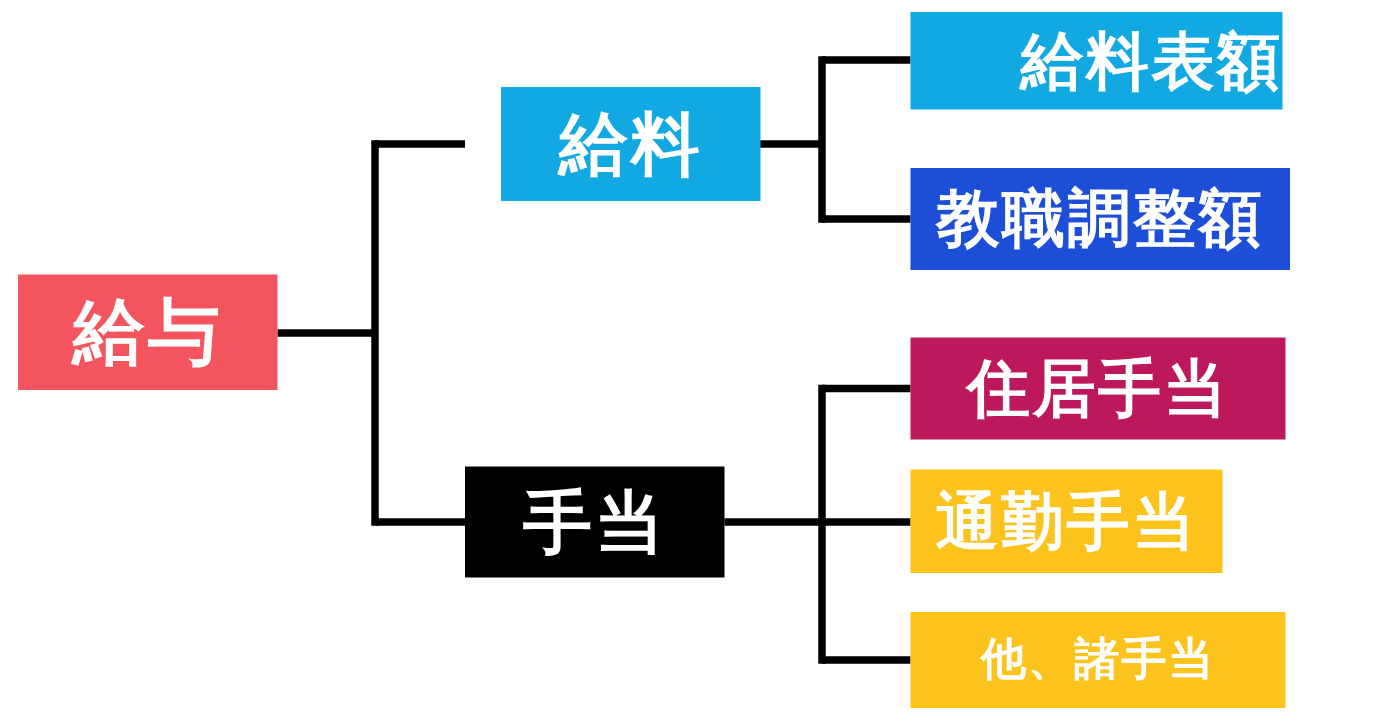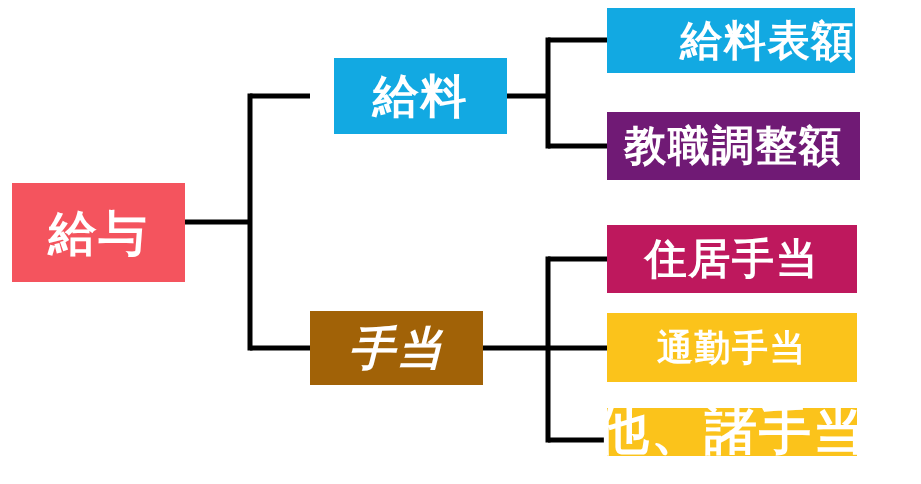--- a/index.html
+++ b/index.html
@@ -27,28 +27,28 @@
     display: flex;
     align-items: center;
     justify-content: center;
     color: #ffffff;
     font-weight: 800;
     letter-spacing: 0.04em;
     white-space: nowrap;
     line-height: 1;
   }
   
-  .n-root           { left: 12px;  top: 183px; width: 173px; height: 99px; font-size: 48px; }
+  .n-root           { left: 12px;  top: 183px; width: 173px; height: 77px; font-size: 48px; }
   .n-salary         { left: 310px; top: 58px;  width: 173px; height: 76px; font-size: 46px; }
   .n-allowance      { left: 310px; top: 311px; width: 173px; height: 74px; font-size: 46px; }
   .n-salary-table   { left: 607px; top: 8px;   width: 248px; height: 65px; font-size: 42px; justify-content: flex-end; }
   .n-teach-adjust   { left: 607px; top: 112px; width: 253px; height: 68px; font-size: 42px; }
   .n-housing        { left: 607px; top: 225px; width: 250px; height: 68px; font-size: 42px; }
-  .n-commuting      { left: 607px; top: 313px; width: 250px; height: 69px; font-size: 36px; }
-  .n-other          { left: 607px; top: 408px; width: 250px; height: 48px; font-size: 52px; align-items: flex-end; }
+  .n-commuting      { left: 607px; top: 313px; width: 208px; height: 69px; font-size: 42px; }
+  .n-other          { left: 607px; top: 408px; width: 250px; height: 64px; font-size: 30px; }
 </style>
 </head>
 <body>
 
 <div class="canvas">
 
   <svg class="wires" viewBox="0 0 921 484">
 
     <line x1="185" y1="222" x2="252" y2="222" stroke="#000000" stroke-width="5"></line>
 
@@ -75,29 +75,29 @@
   </svg>
 
   <div class="node n-root" style="background: rgb(244, 84, 94);">
     <span>給与</span>
   </div>
 
   <div class="node n-salary" style="background: rgb(18, 169, 226); margin-left: 24px;">
     <span>給料</span>
   </div>
 
-  <div class="node n-allowance" style="background: #a16207; font-style: italic;">
+  <div class="node n-allowance" style="background: #000000;">
     <span>手当</span>
   </div>
 
   <div class="node n-salary-table" style="background: rgb(18, 169, 226);">
     <span>給料表額</span>
   </div>
 
-  <div class="node n-teach-adjust" style="background: #701a75;">
+  <div class="node n-teach-adjust" style="background: #1d4ed8;">
     <span>教職調整額</span>
   </div>
 
   <div class="node n-housing" style="background: #be185d;">
     <span>住居手当</span>
   </div>
 
   <div class="node n-commuting" style="background: rgb(251, 195, 27);">
     <span>通勤手当</span>
   </div>

